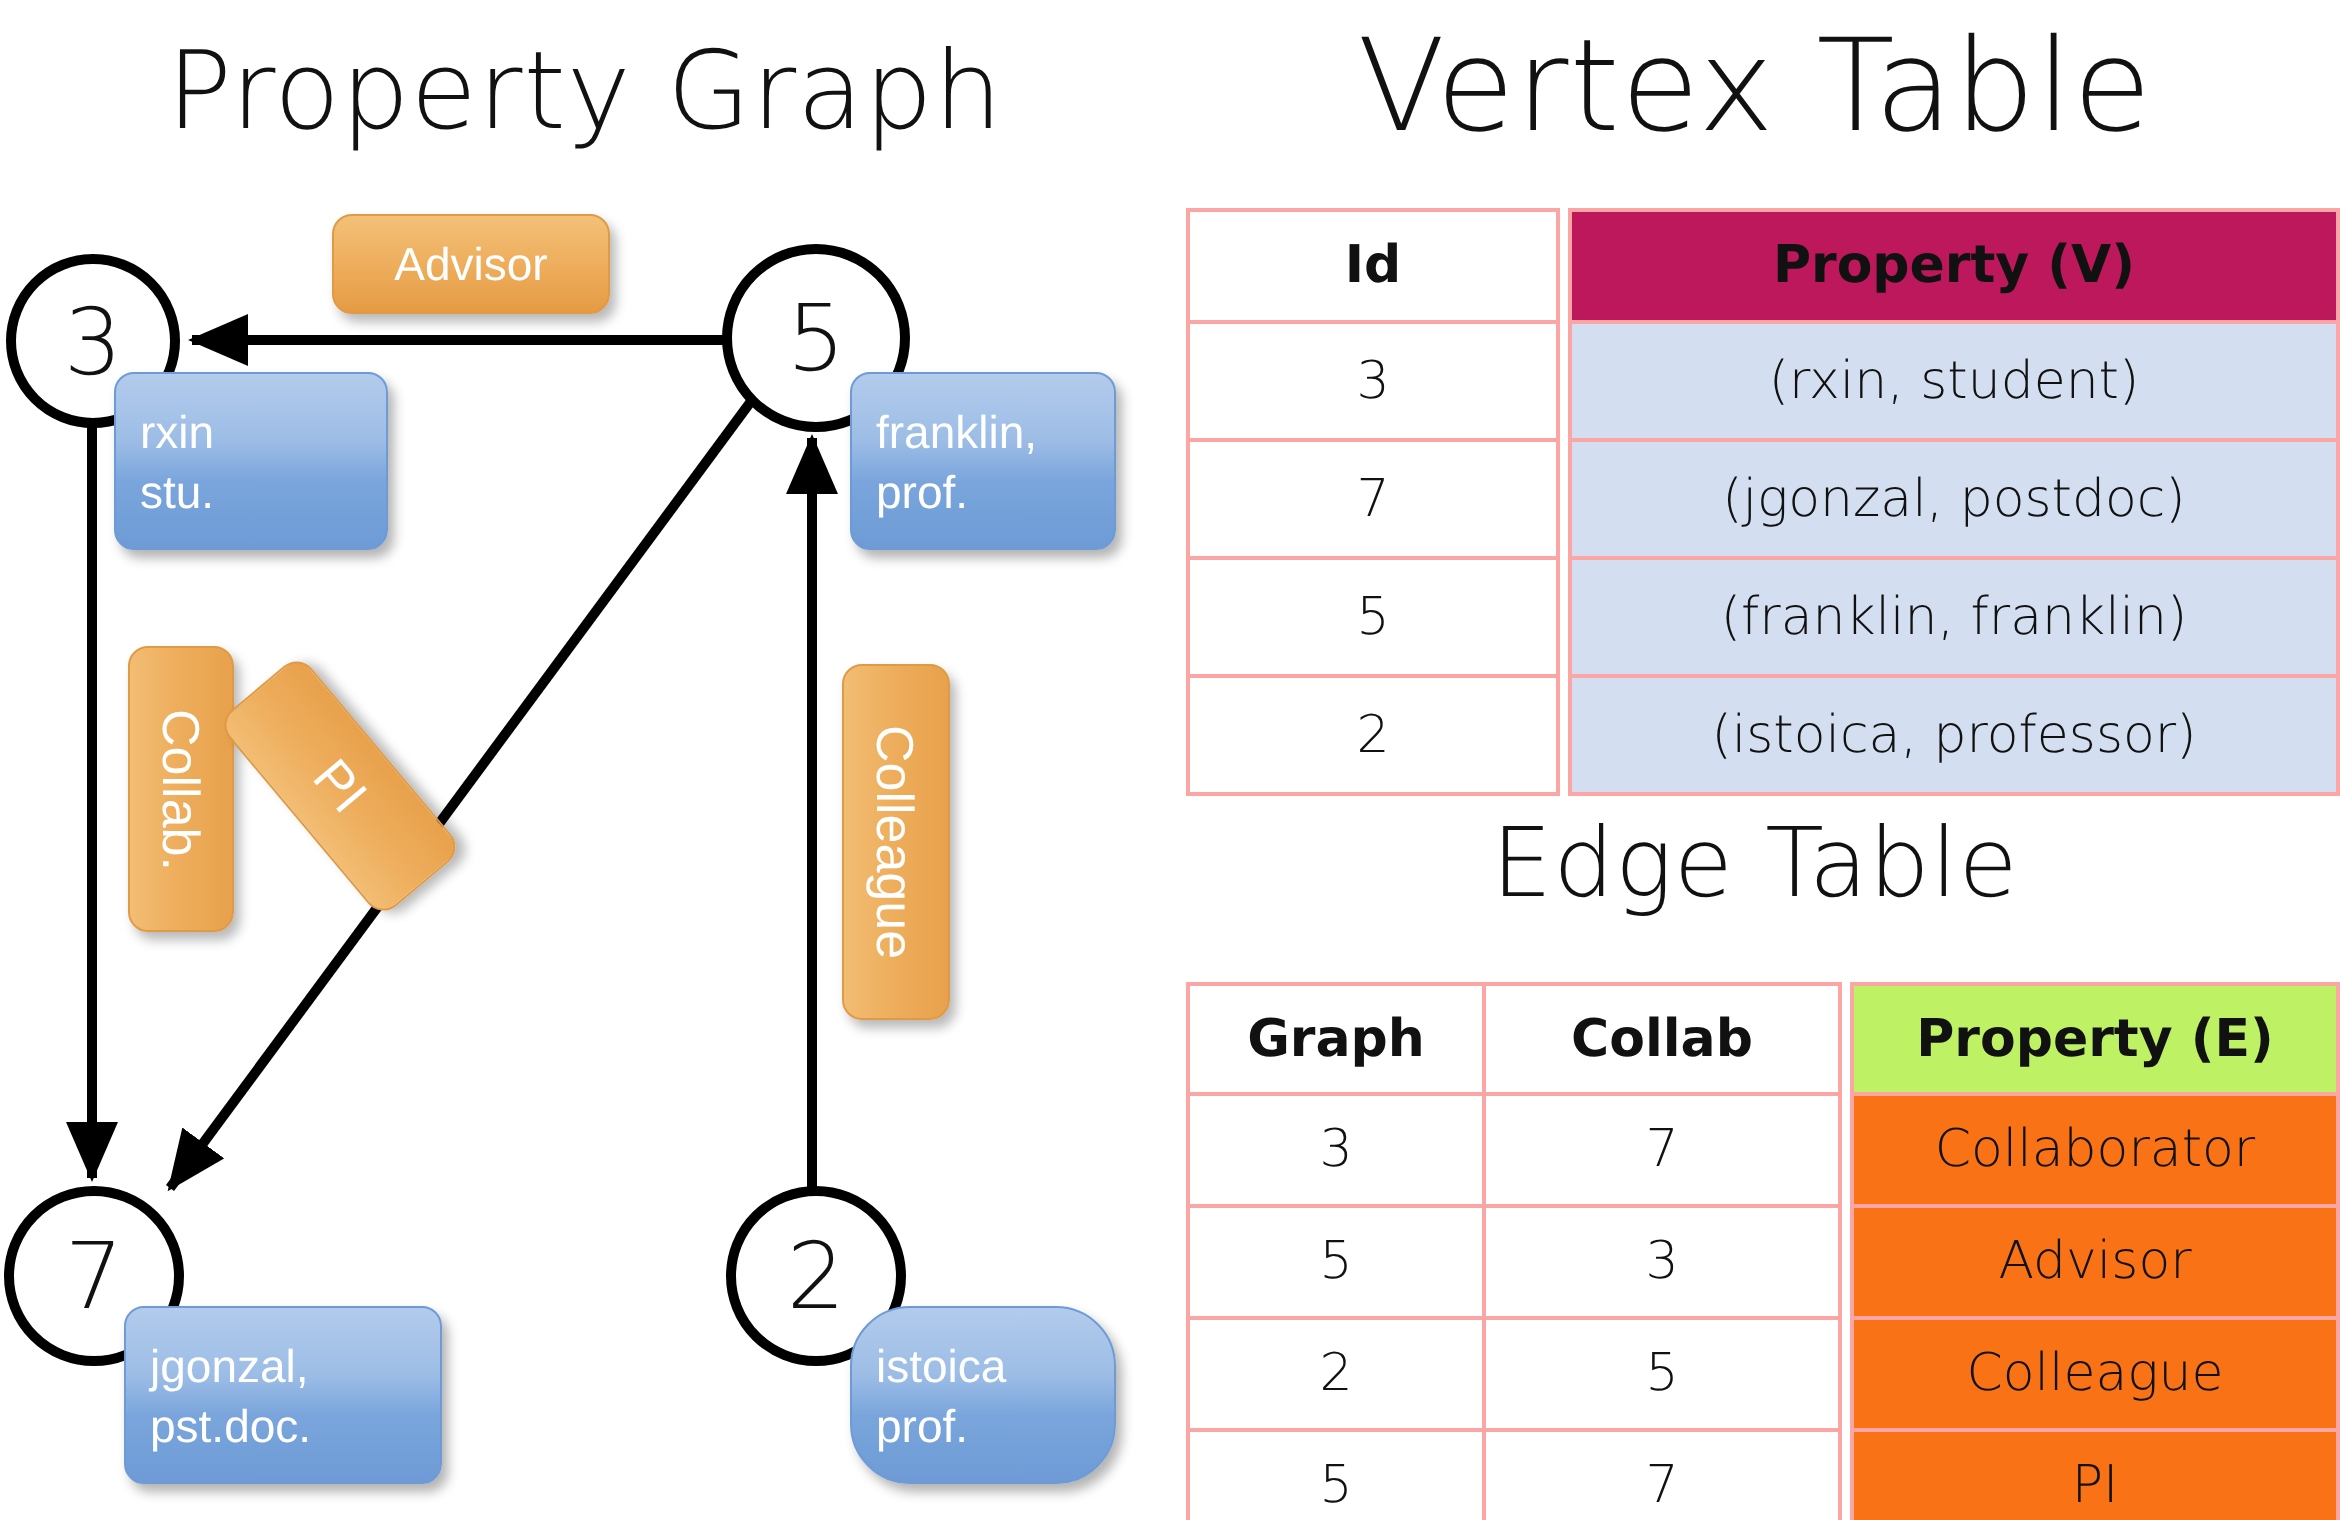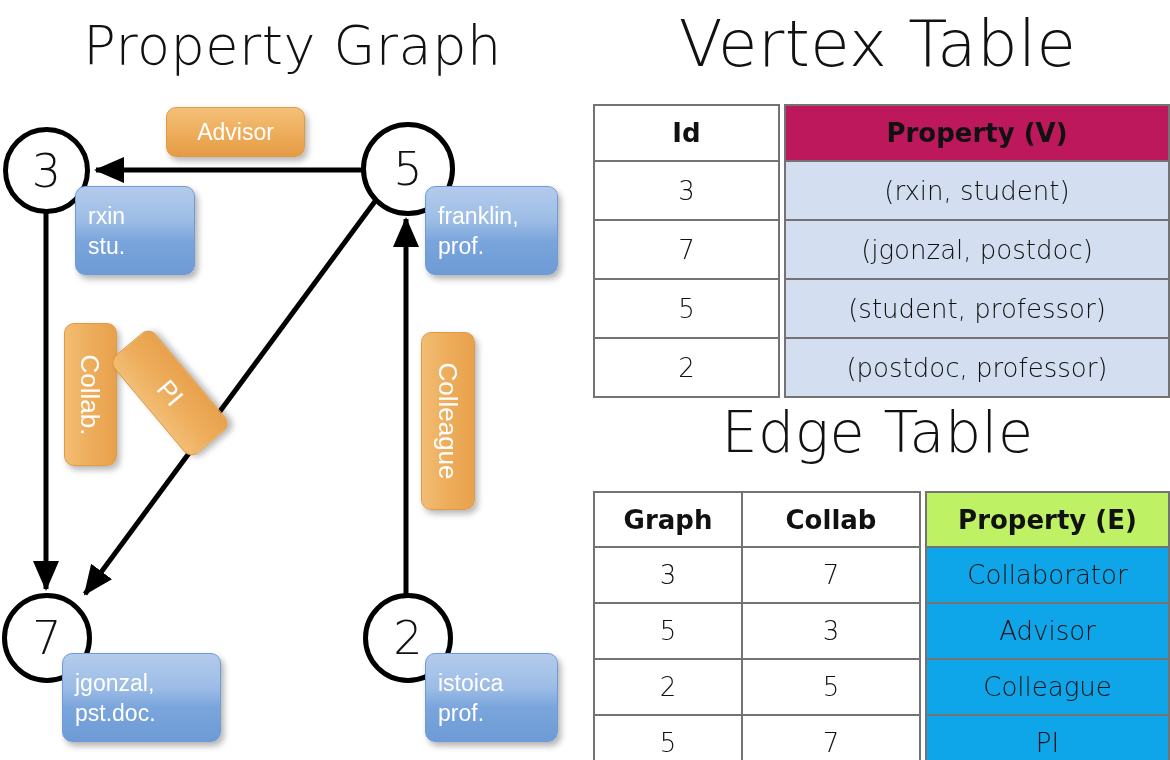--- a/index.html
+++ b/index.html
@@ -15,21 +15,21 @@
     position:absolute;
     font-family:"DejaVu Sans", sans-serif;
     font-weight:300;
     letter-spacing:.5px;
     color:#111;
     white-space:nowrap;
     text-align:center;
   }
   #title-property-graph{left:0;top:14px;width:585px;font-size:54px;line-height:64px;}
   #title-vertex-table{left:585px;top:14px;width:585px;font-size:64px;line-height:60px;}
-  #title-edge-table{left:585px;top:402px;width:585px;font-size:57px;line-height:60px;}
+  #title-edge-table{left:585px;top:402px;width:585px;font-size:48px;line-height:60px;}
 
   
   #graph-svg{position:absolute;left:0;top:0;width:585px;height:760px;}
 
   .node-circle{
     position:absolute;border:5px solid #000;border-radius:50%;
     background:#fff;box-sizing:border-box;
     display:flex;align-items:center;justify-content:center;
     font-family:"DejaVu Sans", sans-serif;font-weight:300;
     font-size:46px;color:#111;
@@ -60,33 +60,33 @@
   }
   .rot-label{
     transform:rotate(90deg);
     white-space:nowrap;
     font-size:26px;
   }
 
   
   .tbl{position:absolute;border-collapse:collapse;table-layout:fixed;}
   .tbl td,.tbl th{
-    border:2px solid #737373;
+    border:2px solid #fca5a5;
     text-align:center;
     font-family:"DejaVu Sans", sans-serif;
     font-weight:300;
     font-size:26px;
     color:#111;
     padding:0;
   }
   .tbl th{font-weight:700;font-size:26px;}
   .hdr-blue{background:#be185d;}
   .cell-blue{background:#d3dff1;}
   .hdr-orange{background:#bef264;}
-  .cell-orange{background:#0ea5e9;}
+  .cell-orange{background:#f97316;}
   .gap-col{border:none !important;width:6px;background:#fff;}
 </style>
 </head>
 <body>
 
 <div class="stage">
 
   <div class="big-title" id="title-property-graph">Property Graph</div>
 
   <div class="big-title" id="title-vertex-table">Vertex Table</div>
@@ -118,36 +118,36 @@
   </div>
 
   <div class="node-circle" style="left:2px;top:593px;width:90px;height:90px;">
     <span>7</span>
   </div>
 
   <div class="node-circle" style="left:363px;top:593px;width:90px;height:90px;">
     <span>2</span>
   </div>
 
-  <div class="prop-box blue-box" style="left:75px;top:186px;width:120px;height:89px;">
+  <div class="prop-box blue-box" style="left:57px;top:186px;width:137px;height:89px;">
     <span>rxin</span>
     <span>stu.</span>
   </div>
 
   <div class="prop-box blue-box" style="left:425px;top:186px;width:133px;height:89px;">
     <span>franklin,</span>
     <span>prof.</span>
   </div>
 
   <div class="prop-box blue-box" style="left:62px;top:653px;width:159px;height:89px;">
     <span>jgonzal,</span>
     <span>pst.doc.</span>
   </div>
 
-  <div class="prop-box blue-box" style="left:425px;top:653px;width:133px;height:89px;">
+  <div class="prop-box blue-box" style="left:425px;top:653px;width:133px;height:89px;border-radius:30px;">
     <span>istoica</span>
     <span>prof.</span>
   </div>
 
   <div class="prop-box orange-box orange-horizontal" style="left:166px;top:107px;width:139px;height:50px;">
     <span>Advisor</span>
   </div>
 
   <div class="prop-box orange-box" style="left:64px;top:323px;width:53px;height:143px;align-items:center;">
     <span class="rot-label">Collab.</span>
@@ -181,26 +181,26 @@
         <td class="cell-blue">(rxin, student)</td>
       </tr>
       <tr>
         <td style="height:57px">7</td>
         <td class="gap-col"></td>
         <td class="cell-blue">(jgonzal, postdoc)</td>
       </tr>
       <tr>
         <td style="height:57px">5</td>
         <td class="gap-col"></td>
-        <td class="cell-blue">(student, professor)</td>
+        <td class="cell-blue">(franklin, franklin)</td>
       </tr>
       <tr>
         <td style="height:57px">2</td>
         <td class="gap-col"></td>
-        <td class="cell-blue">(postdoc, professor)</td>
+        <td class="cell-blue">(istoica, professor)</td>
       </tr>
     </tbody>
   </table>
 
   <table class="tbl" id="edge-table" style="left:593px;top:491px;width:575px;">
     <colgroup>
       <col style="width:148px">
         <col style="width:178px">
         <col style="width:6px">
         <col style="width:243px">

